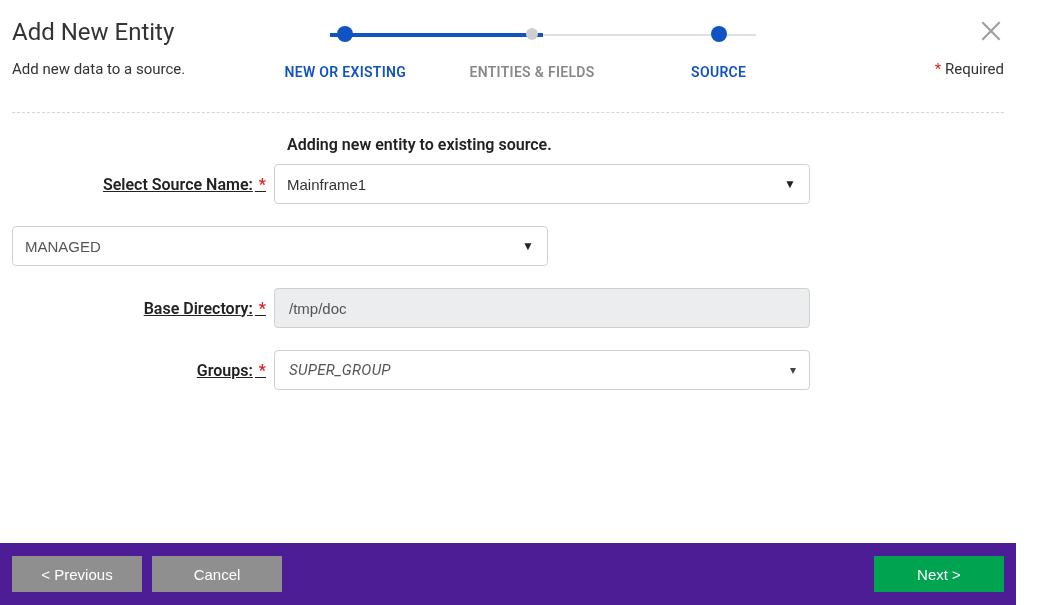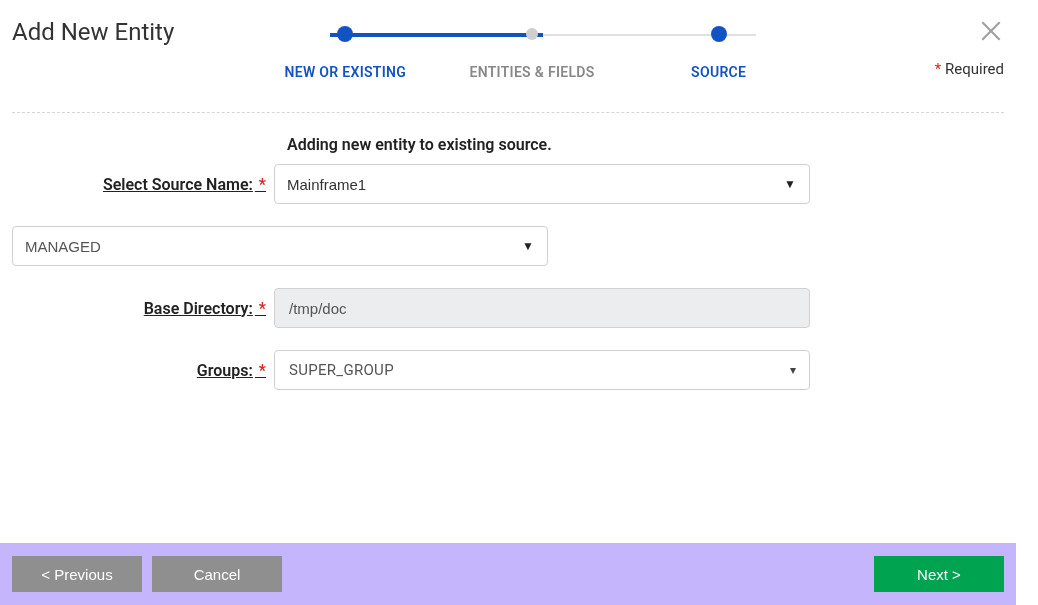--- a/index.html
+++ b/index.html
@@ -29,35 +29,36 @@
   .section-heading { font-size: 16px; font-weight: 600; color: #222; margin-left: 275px; margin-bottom: 10px; }
   .form-row { display: flex; align-items: center; margin-bottom: 22px; }
   .form-label { width: 262px; text-align: right; padding-right: 8px; font-size: 16px; font-weight: 600; color: #222; text-decoration: underline; }
   .form-label .ast { color: #d22; padding-left: 2px; }
   .control-wrap { width: 536px; position: relative; }
   .select-native { width: 100%; height: 40px; border: 1px solid #d0d0d0; border-radius: 4px; background: #fff; font-size: 15px; padding: 0 36px 0 12px; color: #333; appearance: none; -webkit-appearance: none; }
   .select-native.gray-text { color: #555; }
   .chevron { position: absolute; right: 14px; top: 50%; transform: translateY(-50%); pointer-events: none; font-size: 12px; color: #222; }
   .combo .chevron { color: #444; }
   .input-disabled { width: 100%; height: 40px; border: 1px solid #d0d0d0; border-radius: 4px; background: #ecedee; font-size: 15px; padding: 16px 14px; color: #555; }
-  .combo-box { display: flex; align-items: center; width: 100%; height: 40px; border: 1px solid #d0d0d0; border-radius: 4px; background: #fff; font-size: 15px; padding: 0 36px 0 14px; color: #555; cursor: pointer; letter-spacing: .3px; }
-  .footer { position: absolute; left: 0; right: 0; bottom: 0; height: 62px; background: #c4b5fd; display: flex; align-items: center; padding: 0 12px; }
+  .combo-box { display: flex; align-items: center; width: 100%; height: 40px; border: 1px solid #d0d0d0; border-radius: 4px; background: #fff; font-size: 15px; padding: 0 36px 0 14px; color: #555; cursor: pointer; letter-spacing: .3px; font-style: italic; }
+  .footer { position: absolute; left: 0; right: 0; bottom: 0; height: 62px; background: #4c1d95; display: flex; align-items: center; padding: 0 12px; }
   .btn { height: 36px; border: none; font-size: 15px; font-weight: 400; color: #fff; cursor: pointer; padding: 0 22px; min-width: 130px; }
   .btn-gray { background: #8f8f8f; }
   .btn-gray + .btn-gray { margin-left: 10px; }
   .btn-green { background: #00A350; margin-left: auto; }
 </style>
 </head>
 <body>
 
 <div class="modal">
 
   <div class="header-row">
     <div class="title-col">
       <h1 class="page-title">Add New Entity</h1>
+      <p class="page-subtitle">Add new data to a source.</p>
     </div>
 
     <div class="steps-col">
       <div class="steps">
         <div class="step-line line1"></div>
         <div class="step-line line2"></div>
 
         <div class="step done">
           <div class="step-dot"></div>
           <div class="step-label">NEW OR EXISTING</div>

